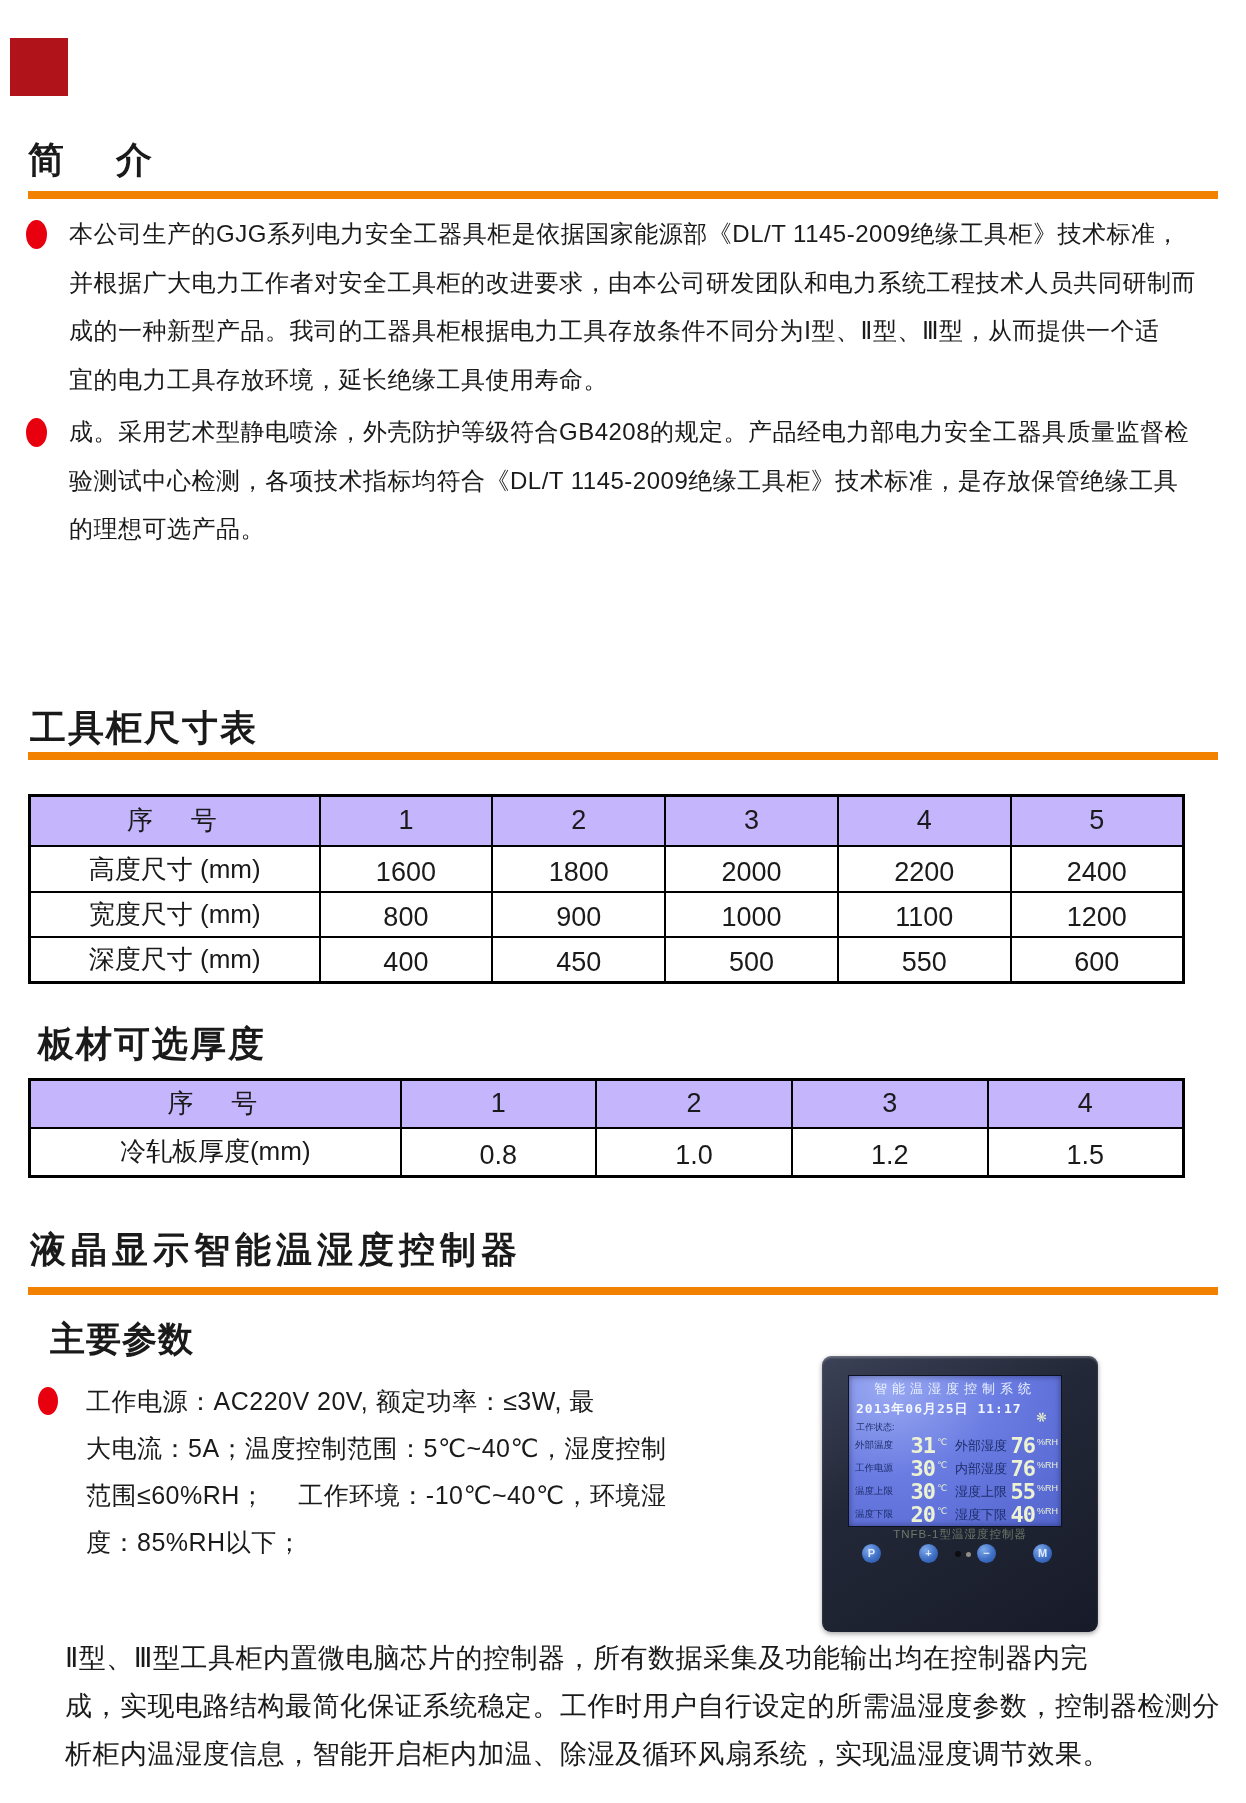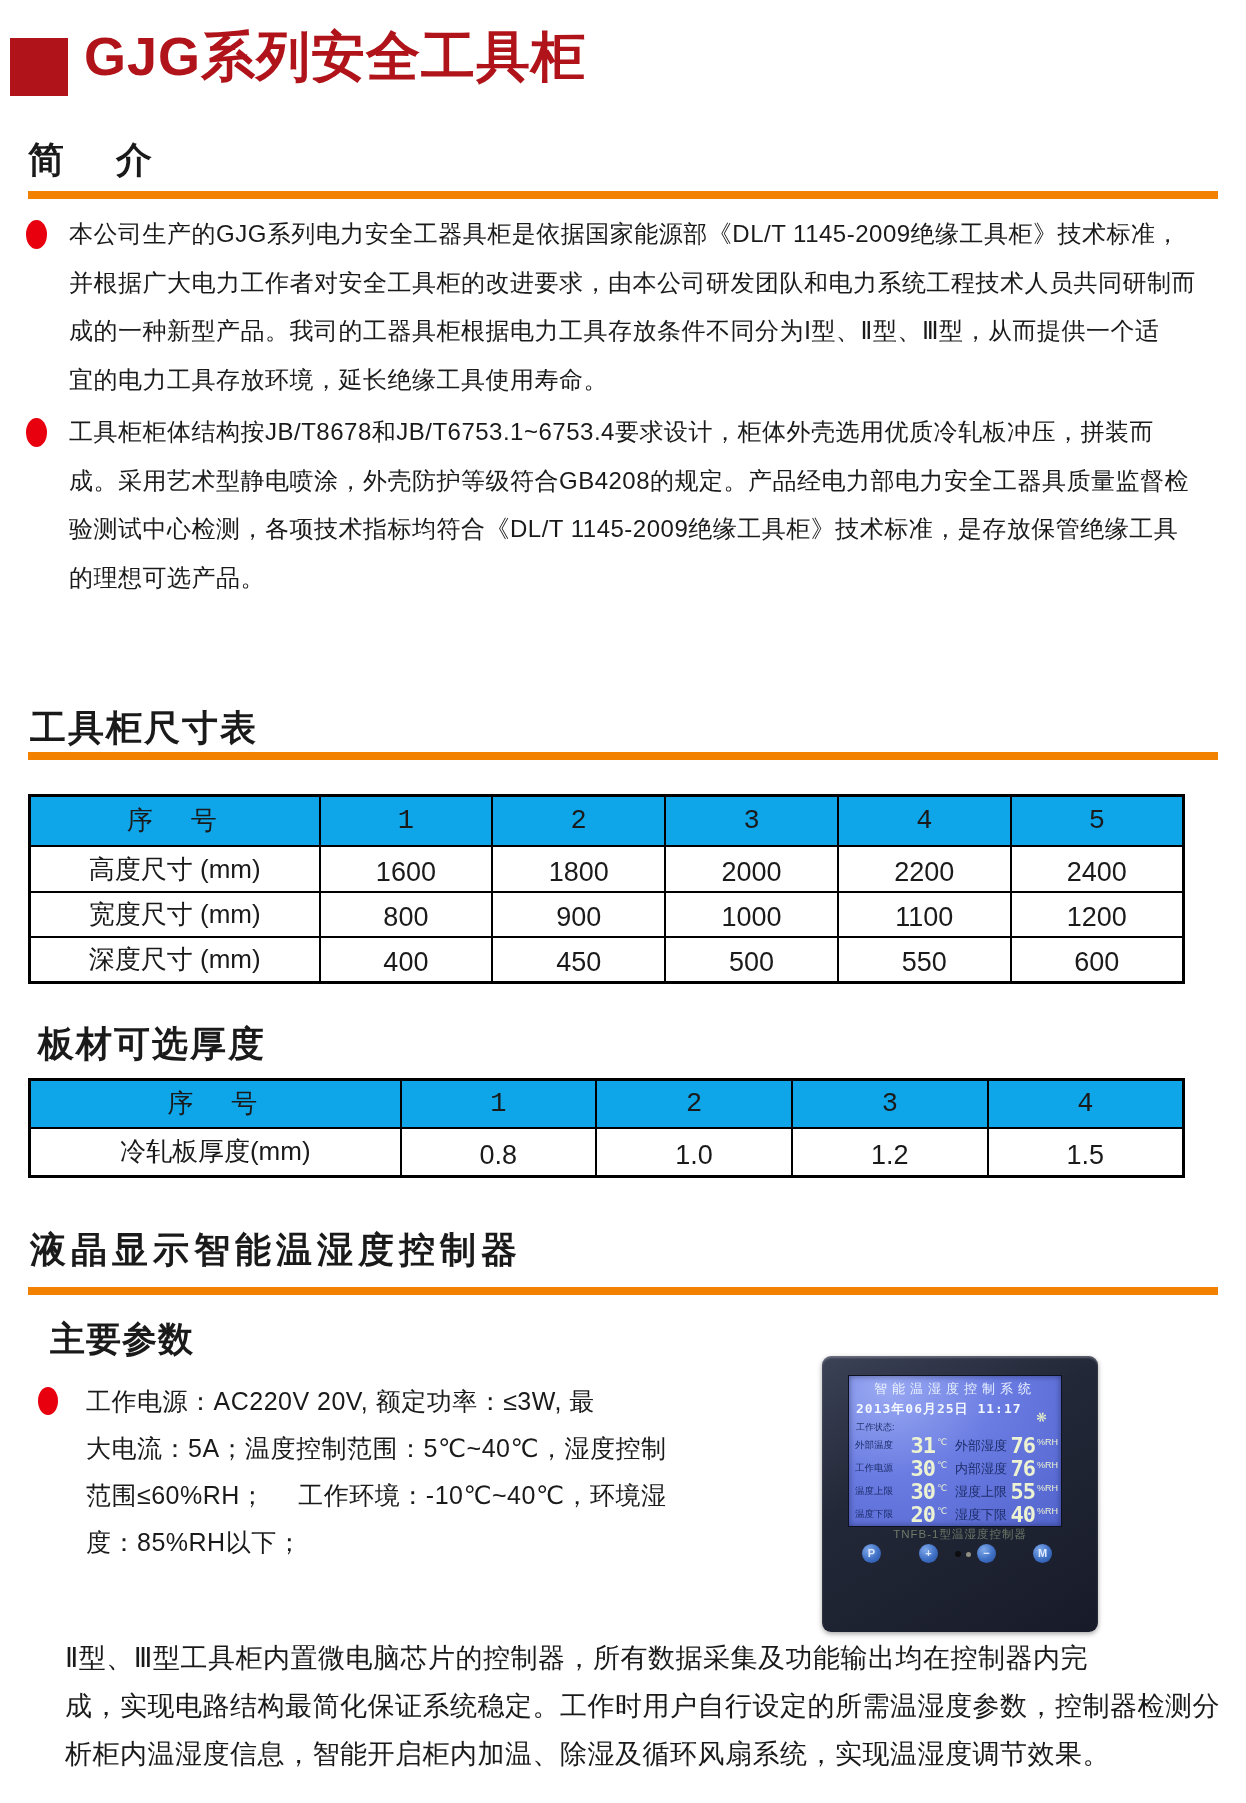--- a/index.html
+++ b/index.html
@@ -36,21 +36,21 @@
   .b-params{left:38px;top:1378px;}
   .b-params .bullet-dot{width:20px;height:28px;margin-top:9px;}
   .b-params .para-lines{margin-left:28px;}
   .b-params .para-lines div{font-size:25px;line-height:47px;white-space:nowrap;letter-spacing:0.5px;}
   
   table.spec{position:absolute;left:28px;border-collapse:collapse;table-layout:fixed;background:#fff;}
   table.spec{border:3px solid #000;}
   table.spec td{border:2px solid #000;text-align:center;padding:0;overflow:hidden;}
   table.t1{top:794px;width:1154px;}
   table.t2{top:1078px;width:1154px;}
-  tr.head td{background:#0ea5e9;font-size:27px;font-family:Liberation Mono, monospace;}
+  tr.head td{background:#c4b5fd;font-size:27px;}
   tr.head td.seq{font-size:26px;letter-spacing:6px;}
   td.lab{font-size:26px;}
   td.val{font-size:27px;font-family:"Liberation Sans","DejaVu Sans",sans-serif;}
   table.t1 tr.head{height:50px;}
   table.t1 tr.r1{height:46px;}
   table.t1 tr.r2{height:45px;}
   table.t1 tr.r3{height:46px;}
   table.t1 tr.r1 td.val{vertical-align:top;padding-top:10px;}
   table.t1 tr.r1 td.lab{vertical-align:bottom;padding-bottom:4px;}
   table.t1 tr.r2 td.val,table.t1 tr.r3 td.val{vertical-align:bottom;padding-bottom:3px;}
@@ -95,39 +95,37 @@
   
   .footer-para{position:absolute;left:65px;top:1634px;}
   .footer-para div{font-size:27px;line-height:48px;white-space:nowrap;letter-spacing:0.5px;}
 </style>
 </head>
 <body>
 
 <div class="page">
 
   <div class="title-square"></div>
-  <div class="page-title">GJG系列安全工具柜</div>
 
   <div class="h-intro">简　介</div>
   <div class="rule rule1"></div>
 
   <div class="bullet-para b1">
     <span class="bullet-dot"></span>
     <div class="para-lines">
       <div>本公司生产的GJG系列电力安全工器具柜是依据国家能源部《DL/T 1145-2009绝缘工具柜》技术标准，</div>
       <div>并根据广大电力工作者对安全工具柜的改进要求，由本公司研发团队和电力系统工程技术人员共同研制而</div>
       <div>成的一种新型产品。我司的工器具柜根据电力工具存放条件不同分为Ⅰ型、Ⅱ型、Ⅲ型，从而提供一个适</div>
       <div>宜的电力工具存放环境，延长绝缘工具使用寿命。</div>
     </div>
   </div>
 
   <div class="bullet-para b2">
     <span class="bullet-dot"></span>
     <div class="para-lines">
-      <div>工具柜柜体结构按JB/T8678和JB/T6753.1~6753.4要求设计，柜体外壳选用优质冷轧板冲压，拼装而</div>
       <div>成。采用艺术型静电喷涂，外壳防护等级符合GB4208的规定。产品经电力部电力安全工器具质量监督检</div>
       <div>验测试中心检测，各项技术指标均符合《DL/T 1145-2009绝缘工具柜》技术标准，是存放保管绝缘工具</div>
       <div>的理想可选产品。</div>
     </div>
   </div>
 
   <div class="h-sec h-size">工具柜尺寸表</div>
   <div class="rule rule2"></div>
 
   <table class="spec t1">

